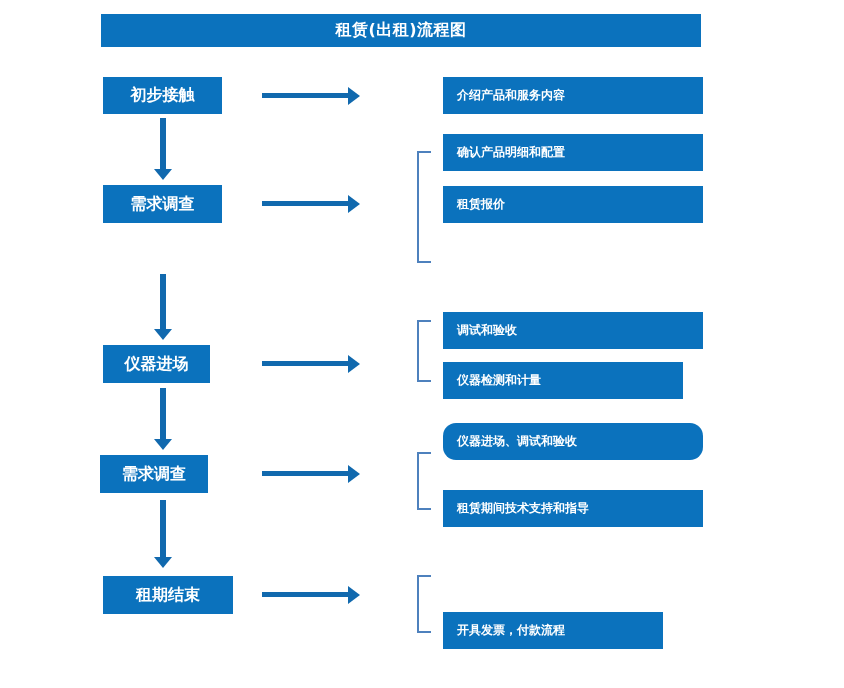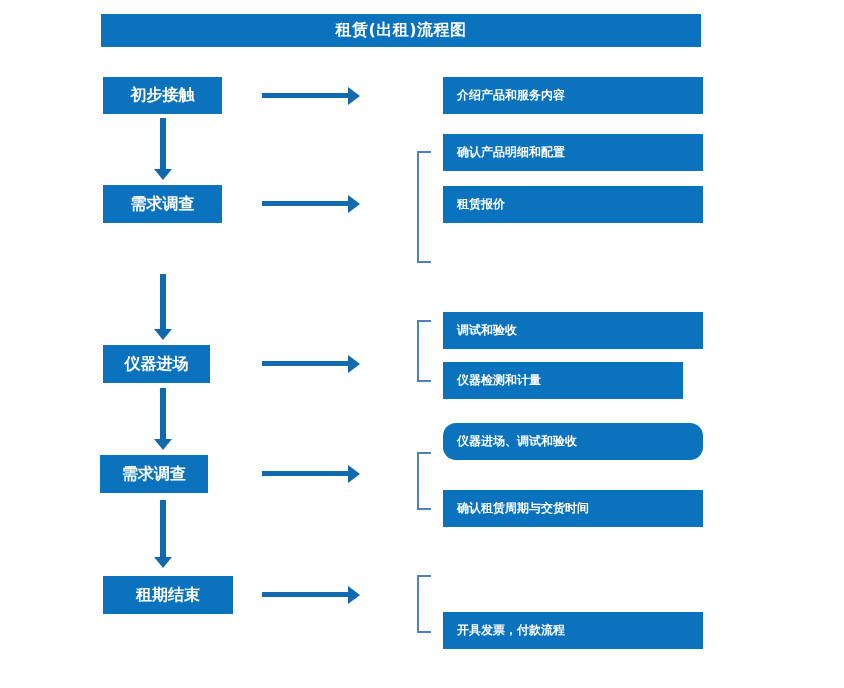--- a/index.html
+++ b/index.html
@@ -174,32 +174,32 @@
 
   <div class="h-arrow" style="left:262px; top:465px; width:98px;">
     <div class="shaft" style="width:86px;"></div>
     <div class="head" style="left:86px;"></div>
   </div>
 
   <div class="bracket" style="left:417px; top:452px; height:58px;"></div>
 
   <div class="box detail" style="left:443px; top:423px; width:260px; height:37px;border-radius:13px;">仪器进场、调试和验收</div>
 
-  <div class="box detail" style="left:443px; top:490px; width:260px; height:37px;">确认租赁周期与交货时间</div>
+  <div class="box detail" style="left:443px; top:490px; width:260px; height:37px;">租赁期间技术支持和指导</div>
 
   <div class="v-arrow" style="left:152px; top:500px; height:68px;">
     <div class="shaft" style="height:57px;"></div>
     <div class="head" style="top:57px;"></div>
   </div>
 
   <div class="box stage" style="left:103px; top:576px; width:130px; height:38px;">租期结束</div>
 
   <div class="h-arrow" style="left:262px; top:586px; width:98px;">
     <div class="shaft" style="width:86px;"></div>
     <div class="head" style="left:86px;"></div>
   </div>
 
   <div class="bracket" style="left:417px; top:575px; height:58px;"></div>
 
 
-  <div class="box detail" style="left:443px; top:612px; width:260px; height:37px;">开具发票，付款流程</div>
+  <div class="box detail" style="left:443px; top:612px; width:220px; height:37px;">开具发票，付款流程</div>
 
 </div>
 
 </body></html>

